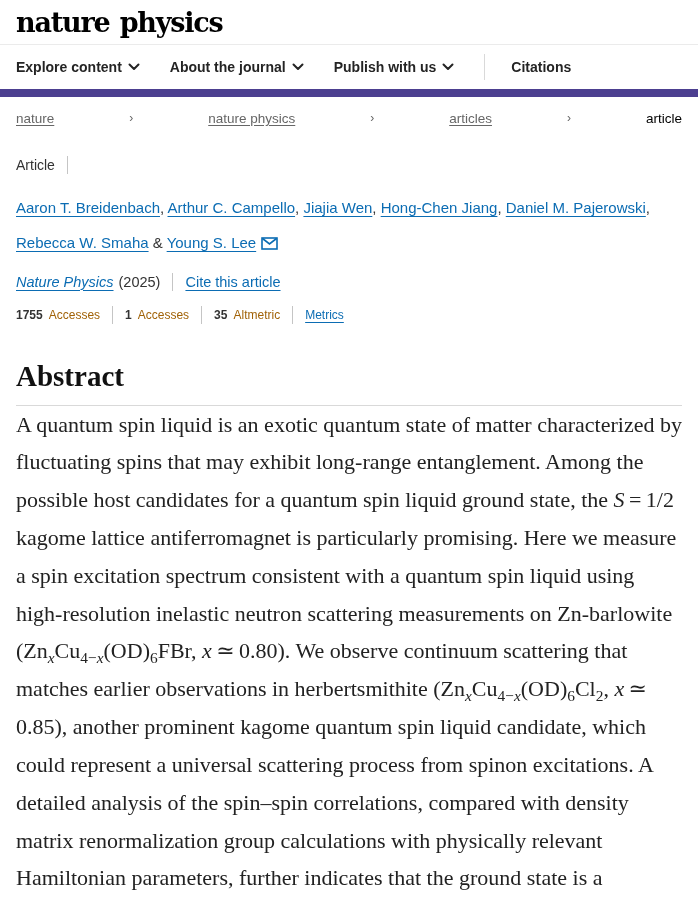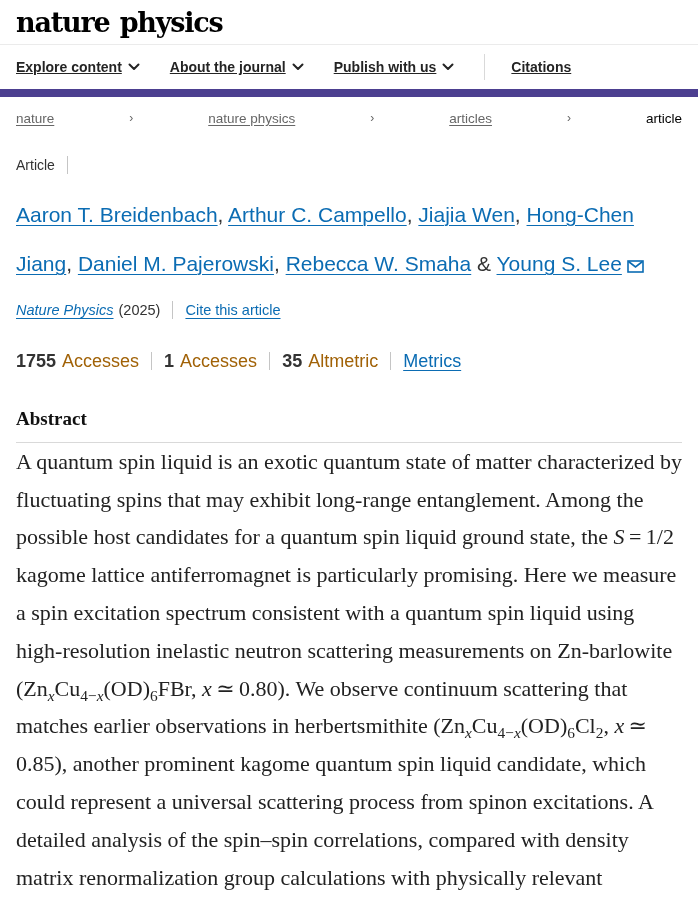--- a/index.html
+++ b/index.html
@@ -35,21 +35,20 @@
   .nav-item {
     display: inline-flex;
     align-items: center;
     gap: 6px;
     font-size: 14px;
     font-weight: 700;
     color: #242424;
     margin-right: 30px;
     cursor: pointer;
     white-space: nowrap;
-    text-decoration: underline;
   }
   .nav-item svg { display: block; }
   .nav-divider {
     width: 1px;
     height: 26px;
     background: #d9d9d9;
     margin-right: 26px;
   }
   .brand-bar { height: 8px; background: #4c3f90; }
 
@@ -99,21 +98,21 @@
     font-weight: 700;
     font-size: 26px;
     line-height: 1.28;
     color: #111;
     margin-top: 10px;
     letter-spacing: -0.2px;
   }
 
   .authors {
     margin-top: 16px;
-    font-size: 21px;
+    font-size: 15px;
     line-height: 2.35;
     color: #333;
   }
   a.author-link, a.inline-link {
     color: #0b6cb3;
     text-decoration: underline;
     text-underline-offset: 2.5px;
     text-decoration-thickness: 1px;
     cursor: pointer;
   }
@@ -128,36 +127,36 @@
     margin-top: 10px;
     display: flex;
     align-items: center;
     font-size: 14.5px;
     color: #333;
   }
   .journal-name { font-style: italic; }
   .journal-year { margin-left: 5px; }
 
   .metrics-row {
-    margin-top: 32px;
-    display: flex;
-    align-items: center;
-    font-size: 18px;
+    margin-top: 15px;
+    display: flex;
+    align-items: center;
+    font-size: 12px;
     text-align: right;
   }
   .metric { display: flex; align-items: center; }
   .metric-value { font-weight: 700; color: #333; margin-right: 6px; }
   .metric-label { color: #a16207; }
 
   
   .abstract-section { margin-top: 36px; }
   h2.section-heading {
     font-family: "Liberation Serif", "DejaVu Serif", serif;
     font-weight: 700;
-    font-size: 19px;
+    font-size: 29px;
     color: #111;
   }
   .section-rule {
     border: none;
     border-top: 1px solid #d9d9d9;
     margin: 12px 0 0;
   }
   .abstract-body {
     margin-top: 0;
     font-family: "Liberation Serif", "DejaVu Serif", serif;

